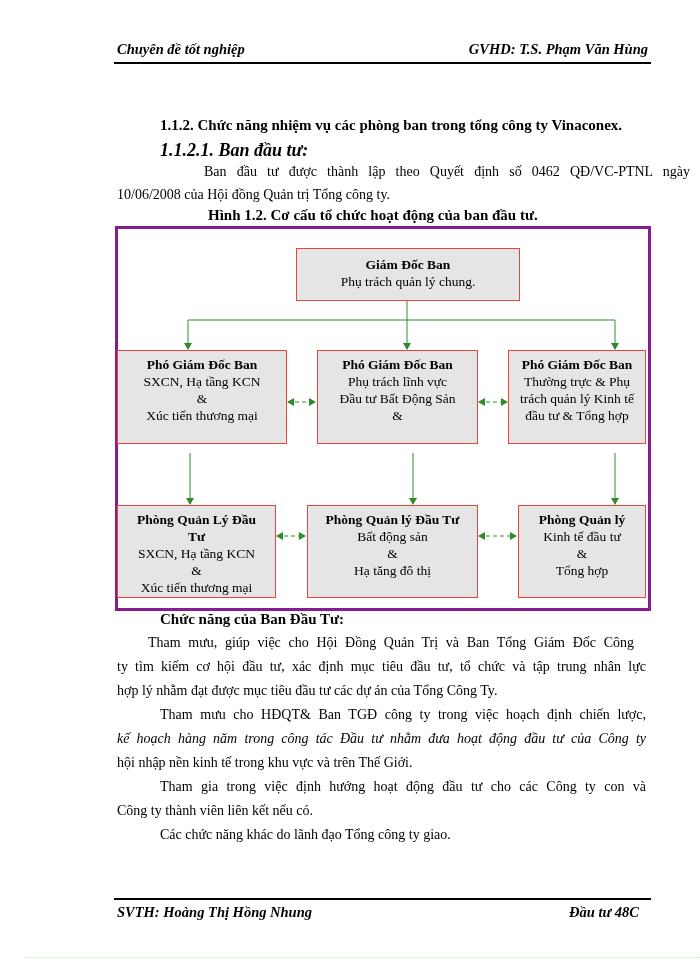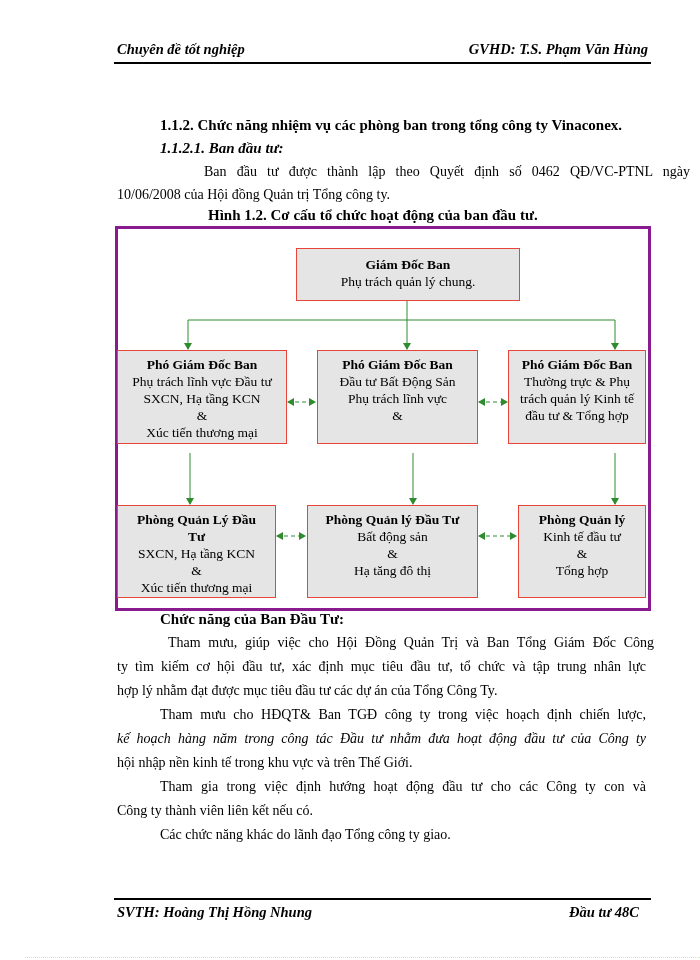--- a/index.html
+++ b/index.html
@@ -2,21 +2,21 @@
 <html><head>
 <meta charset="utf-8">
 <style>
   html, body { margin: 0; padding: 0; background: #ffffff; }
   body { width: 700px; height: 960px; position: relative; overflow: hidden;
          font-family: "Liberation Serif", "DejaVu Serif", serif; color: #000; }
   .abs { position: absolute; }
   .hdr { font-style: italic; font-weight: bold; font-size: 14.5px; }
   .rule { position: absolute; left: 114px; width: 537px; height: 0; border-top: 2px solid #000; }
   .h2 { font-weight: bold; font-size: 15px; }
-  .h3 { font-weight: bold; font-style: italic; font-size: 15px; }
+  .h3 { font-weight: bold; font-style: italic; font-size: 18px; }
   .p { font-size: 14px; line-height: 24px; text-align: justify; }
   .caption { font-weight: bold; font-size: 15px; }
   .frame { position: absolute; left: 115px; top: 226px; width: 530px; height: 379px;
            border: 3px solid #8a1a8f; box-sizing: content-box; }
   .box { position: absolute; background: #e5e5e5; border: 1px solid #e8443a;
          box-sizing: border-box; text-align: center; font-size: 13.5px; line-height: 17px;
          padding-top: 5px; }
   .box .t { font-weight: bold; display: block; }
   .box .l { display: block; }
   svg.lines { position: absolute; left: 0; top: 0; }
@@ -64,29 +64,28 @@
   <line x1="479" y1="536" x2="516" y2="536" stroke="#2e8b2e" stroke-width="1.2" stroke-dasharray="4,3" marker-start="url(#ahs)" marker-end="url(#ah)"></line>
 </svg>
 
 <div class="box" style="left:296px;top:248px;width:224px;height:53px;padding-top:7px;">
   <span class="t">Giám Đốc Ban</span>
   <span class="l">Phụ trách quản lý chung.</span>
 </div>
 
 <div class="box" style="left:117px;top:350px;width:170px;height:94px;">
   <span class="t">Phó Giám Đốc Ban</span>
-  <span class="l">Phụ trách lĩnh vực Đầu tư</span>
   <span class="l">SXCN, Hạ tầng KCN</span>
   <span class="l">&amp;</span>
   <span class="l">Xúc tiến thương mại</span>
 </div>
 <div class="box" style="left:317px;top:350px;width:161px;height:94px;">
   <span class="t">Phó Giám Đốc Ban</span>
+  <span class="l">Phụ trách lĩnh  vực</span>
   <span class="l">Đầu tư Bất Động Sản</span>
-  <span class="l">Phụ trách lĩnh  vực</span>
   <span class="l">&amp;</span>
 </div>
 <div class="box" style="left:508px;top:350px;width:138px;height:94px;">
   <span class="t">Phó Giám Đốc Ban</span>
   <span class="l">Thường trực &amp; Phụ</span>
   <span class="l">trách quản lý Kinh tế</span>
   <span class="l">đầu tư &amp; Tổng hợp</span>
 </div>
 
 <div class="box" style="left:117px;top:505px;width:159px;height:93px;">
@@ -103,21 +102,21 @@
   <span class="l">Hạ tăng đô thị</span>
 </div>
 <div class="box" style="left:518px;top:505px;width:128px;height:93px;">
   <span class="t">Phòng Quản lý</span>
   <span class="l">Kinh tế đầu tư</span>
   <span class="l">&amp;</span>
   <span class="l">Tổng hợp</span>
 </div>
 
 <div class="abs caption" style="left:160px;top:611px;">Chức năng của Ban Đầu Tư:</div>
-<div class="abs p" style="left:168px;top:631px;width:486px;text-align-last:justify;">Tham mưu, giúp việc cho Hội Đồng Quản Trị và Ban Tổng Giám Đốc Công</div>
+<div class="abs p" style="left:148px;top:631px;width:486px;text-align-last:justify;">Tham mưu, giúp việc cho Hội Đồng Quản Trị và Ban Tổng Giám Đốc Công</div>
 <div class="abs p" style="left:117px;top:655px;width:529px;text-align-last:justify;">ty tìm kiếm cơ hội đầu tư, xác định mục tiêu đầu tư, tổ chức và tập trung nhân lực</div>
 <div class="abs p" style="left:117px;top:679px;">hợp lý nhằm đạt được mục tiêu đầu tư các dự án của Tổng Công Ty.</div>
 
 <div class="abs p" style="left:160px;top:703px;width:486px;text-align-last:justify;">Tham mưu cho HĐQT&amp; Ban TGĐ công ty trong việc hoạch định chiến lược,</div>
 <div class="abs p" style="left:117px;top:727px;width:529px;text-align-last:justify;font-style:italic;">kế hoạch hàng năm trong công tác Đầu tư nhằm đưa hoạt động đầu tư của Công ty</div>
 <div class="abs p" style="left:117px;top:751px;">hội nhập nền kinh tế trong khu vực và trên Thế Giới.</div>
 
 <div class="abs p" style="left:160px;top:775px;width:486px;text-align-last:justify;">Tham  gia trong việc định hướng hoạt động đầu tư cho các Công ty con và</div>
 <div class="abs p" style="left:117px;top:799px;">Công ty thành viên liên kết nếu có.</div>
 

